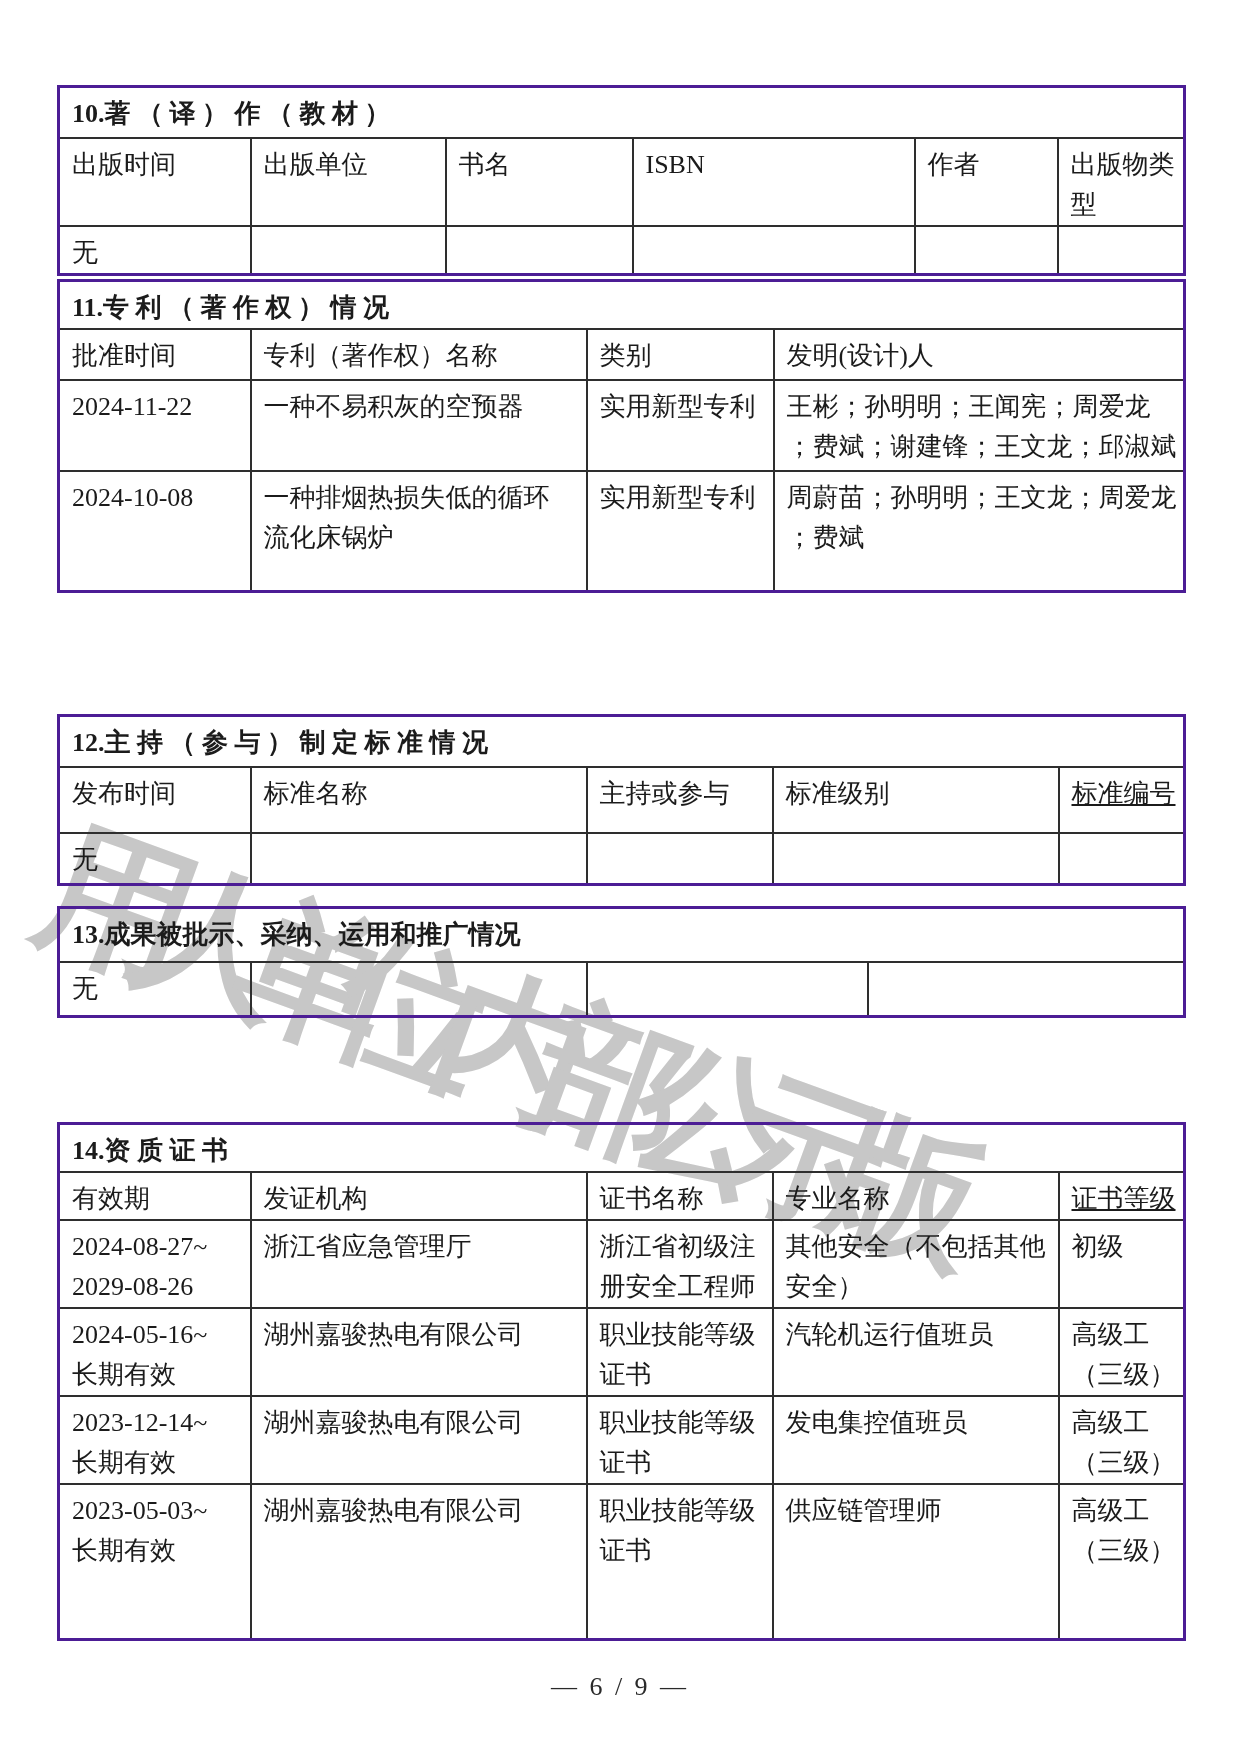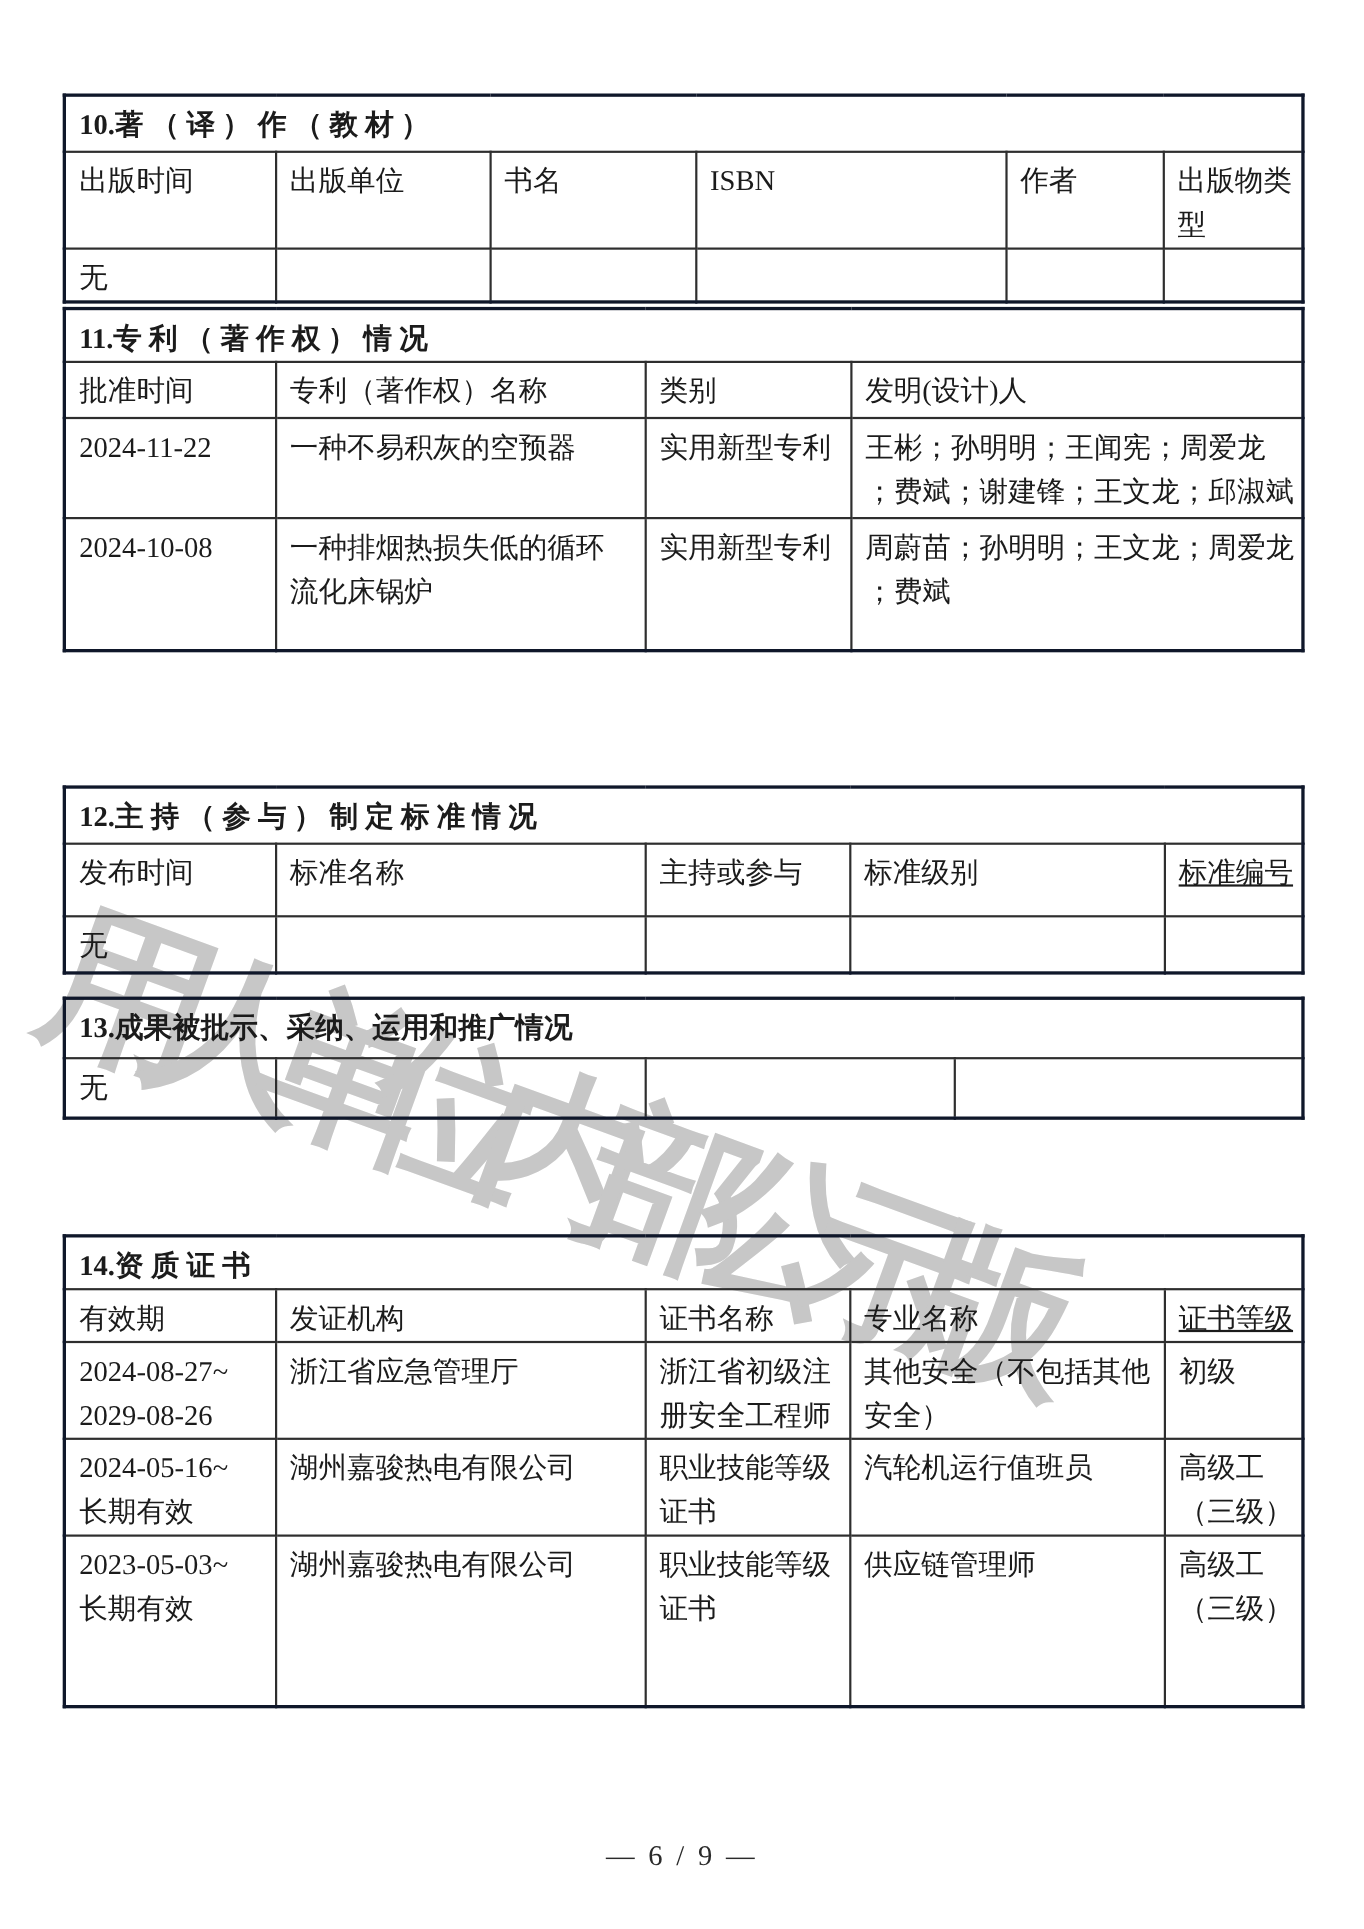--- a/index.html
+++ b/index.html
@@ -38,21 +38,21 @@
     border:2px solid #2e2e2e;
     vertical-align:top;
     text-align:left;
     padding:6px 4px 0 12px;
     font-size:26px;
     line-height:40px;
     letter-spacing:0;
     white-space:pre-line;
     overflow:hidden;
   }
-  table.doc-table { border:3px solid #0f172a; }
+  table.doc-table { border:3px solid #4c1d95; }
   td.title-cell {
     text-align:center;
     vertical-align:middle;
     font-weight:bold;
     font-size:28px;
     letter-spacing:2px;
     padding:0 4px;
     line-height:normal;
     border-bottom-width:2px;
   }
@@ -232,20 +232,30 @@
     <tr style="height:86px">
       <td>2024-05-16~
 长期有效</td>
       <td>湖州嘉骏热电有限公司</td>
       <td>职业技能等级
 证书</td>
       <td>汽轮机运行值班员</td>
       <td>高级工
 （三级）</td>
     </tr>
+    <tr style="height:87px">
+      <td>2023-12-14~
+长期有效</td>
+      <td>湖州嘉骏热电有限公司</td>
+      <td>职业技能等级
+证书</td>
+      <td>发电集控值班员</td>
+      <td>高级工
+（三级）</td>
+    </tr>
     <tr style="height:155px">
       <td>2023-05-03~
 长期有效</td>
       <td>湖州嘉骏热电有限公司</td>
       <td>职业技能等级
 证书</td>
       <td>供应链管理师</td>
       <td>高级工
 （三级）</td>
     </tr>

